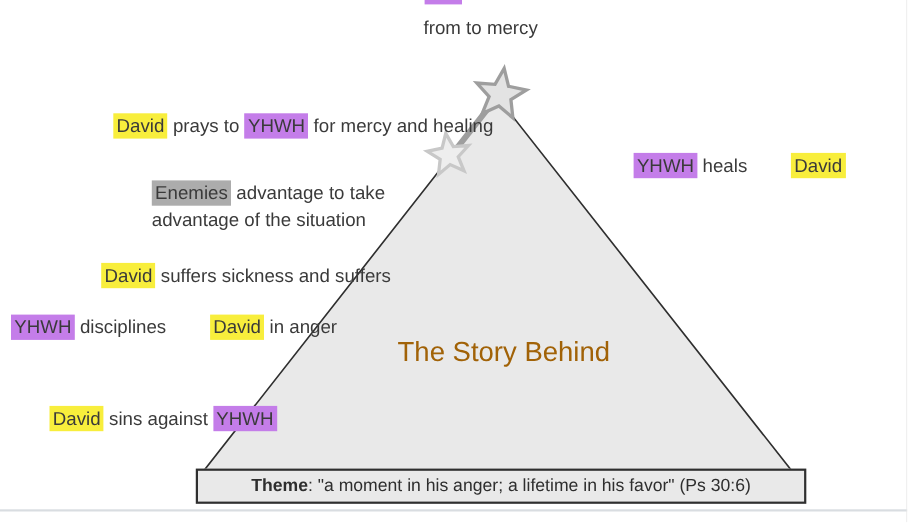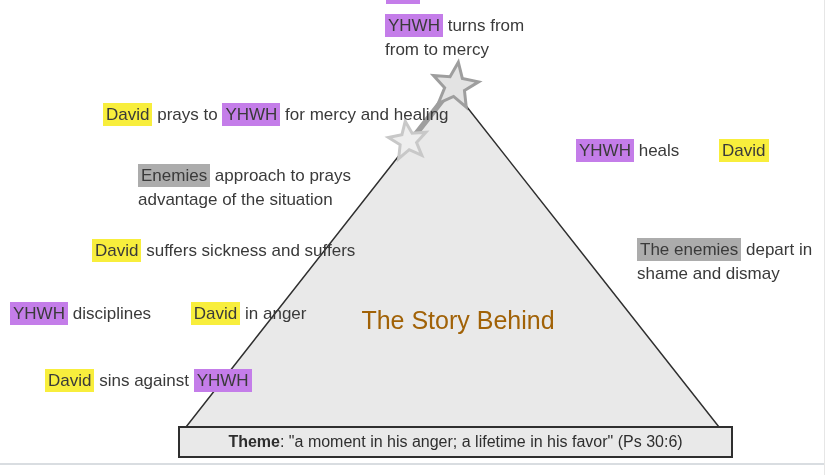--- a/index.html
+++ b/index.html
@@ -44,21 +44,21 @@
   }
   .hl { padding: 2px 3px; }
   .hl-purple { background: var(--hl-purple, #c47de9); }
   .hl-yellow { background: var(--hl-yellow, #f8ee3c); margin-left: 35px; }
   .hl-gray   { background: var(--hl-gray, #acacac); }
 
   [data-label="yhwh-turns"]       { left: 385px; top: 14px; }
   [data-label="david-prays"]      { left: 68px;  top: 103px; }
   [data-label="enemies-approach"] { left: 138px; top: 164px; }
   [data-label="david-suffers"]    { left: 57px;  top: 239px; }
-  [data-label="yhwh-disciplines"] { left: 10px;  top: 302px; }
+  [data-label="yhwh-disciplines"] { left: 10px;  top: 286px; }
   [data-label="david-sins"]       { left: 10px;  top: 369px; }
   [data-label="yhwh-heals"]       { left: 576px; top: 139px; }
   [data-label="enemies-depart"]   { left: 637px; top: 238px; }
 
   .title {
     position: absolute;
     left: 308px;
     top: 302px;
     width: 300px;
     text-align: center;
@@ -122,45 +122,40 @@
       <polygon points="0,-24 6.2,-8.5 22.8,-7.4 10,3.2 14.1,19.4 0,10.5 -14.1,19.4 -10,3.2 -22.8,-7.4 -6.2,-8.5"></polygon>
     </g>
     <g class="star-large" transform="translate(455,86) rotate(8)">
       <polygon points="0,-24 6.2,-8.5 22.8,-7.4 10,3.2 14.1,19.4 0,10.5 -14.1,19.4 -10,3.2 -22.8,-7.4 -6.2,-8.5"></polygon>
     </g>
   </svg>
 
   <div class="top-fragment"></div>
 
   <div class="label" data-label="yhwh-turns">
-      <div><span class="hl hl-purple">YHWH</span><span> turns from</span></div>
       <div><span>from to mercy</span></div>
     </div>
   <div class="label" data-label="david-prays">
       <div><span class="hl hl-yellow">David</span><span> prays to </span><span class="hl hl-purple">YHWH</span><span> for mercy and healing</span></div>
     </div>
   <div class="label" data-label="enemies-approach">
-      <div><span class="hl hl-gray">Enemies</span><span> approach to prays</span></div>
+      <div><span class="hl hl-gray">Enemies</span><span> advantage to take</span></div>
       <div><span>advantage of the situation</span></div>
     </div>
   <div class="label" data-label="david-suffers">
       <div><span class="hl hl-yellow">David</span><span> suffers sickness and suffers</span></div>
     </div>
   <div class="label" data-label="yhwh-disciplines">
       <div><span class="hl hl-purple">YHWH</span><span> disciplines </span><span class="hl hl-yellow">David</span><span> in anger</span></div>
     </div>
   <div class="label" data-label="david-sins">
       <div><span class="hl hl-yellow">David</span><span> sins against </span><span class="hl hl-purple">YHWH</span></div>
     </div>
   <div class="label" data-label="yhwh-heals">
       <div><span class="hl hl-purple">YHWH</span><span> heals </span><span class="hl hl-yellow">David</span></div>
-    </div>
-  <div class="label" data-label="enemies-depart">
-      <div><span class="hl hl-gray">The enemies</span><span> depart in</span></div>
-      <div><span>shame and dismay</span></div>
     </div>
 
   <div class="title">
     <div>The Story Behind</div>
   </div>
 
   <div class="theme-bar">
     <span>
       <span class="bold">Theme</span><span>: "a moment in his anger; a lifetime in his favor" (Ps 30:6)</span>
     </span>

